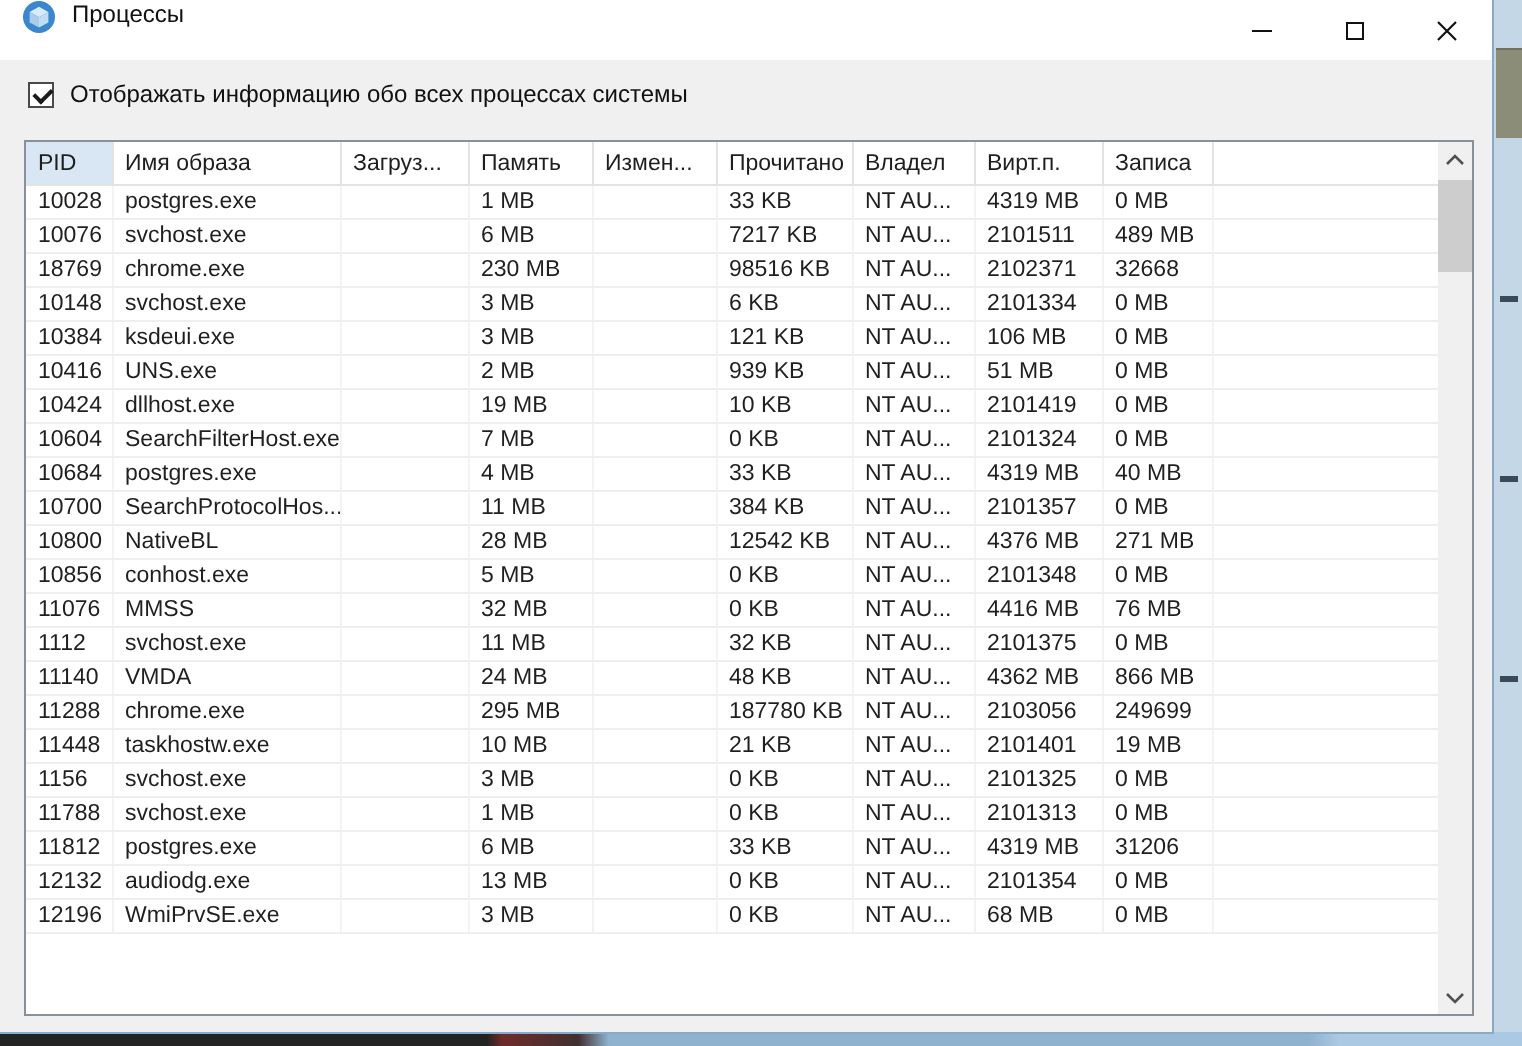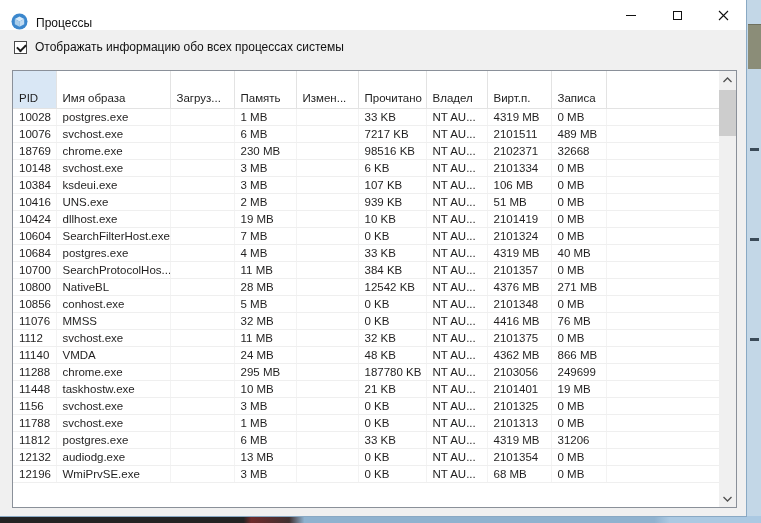--- a/index.html
+++ b/index.html
@@ -18,21 +18,21 @@
     background:linear-gradient(90deg,#232323 0%,#232323 32%,#6e2b2b 33%,#403030 38%,#8fb2cf 40%,#8fb2cf 86%,#abc9e2 88%,#abc9e2 100%);
   }
 
   
   .window{
     position:absolute;left:0;top:0;width:747px;height:517px;
     background:#f0f0f0;border:1px solid #89a9c4;border-left:none;border-top:none;
     box-sizing:border-box;
   }
   .titlebar{
-    height:30px;background:#ffffff;display:flex;align-items:flex-end;
+    height:30px;background:#ffffff;display:flex;align-items:flex-start;
   }
   .app-icon{width:17px;height:17px;margin-left:11px;flex:0 0 auto;}
   .title-text{margin-left:8px;font-size:12px;color:#111;}
   .win-controls{margin-left:auto;display:flex;height:30px;}
   .win-btn{width:46px;height:30px;display:flex;align-items:center;justify-content:center;background:#fff;}
   .min-glyph{width:10px;height:1px;background:#111;display:block;}
   .max-glyph{width:9px;height:9px;border:1px solid #111;display:block;box-sizing:border-box;background:transparent;}
 
   
   .check-row{position:absolute;left:14px;top:40px;display:flex;align-items:center;font-size:12px;color:#111;}
@@ -45,21 +45,21 @@
   .check-label{margin-left:8px;white-space:nowrap;}
 
   
   .table-wrap{
     position:absolute;left:12px;top:70px;width:725px;height:438px;
     background:#ffffff;border:1px solid #8a9099;box-sizing:border-box;overflow:hidden;
   }
   table{border-collapse:collapse;table-layout:fixed;width:706px;}
   th{
     height:21px;font-size:11.5px;font-weight:normal;color:#1e1e1e;text-align:left;
-    padding:16px 4px 0 6px;background:#ffffff;
+    padding:0 4px 0 6px;background:#ffffff;
     border-right:1px solid #e3e3e3;border-bottom:1px solid #e3e3e3;
     white-space:nowrap;overflow:hidden;
   }
   th.sorted{background:#d9e7f5;}
   th.filler{border-right:none;}
   td{
     height:16px;line-height:16px;font-size:11.5px;color:#201f1f;
     padding:0 4px 0 6px;
     border-right:1px solid #f3f3f3;border-bottom:1px solid #efefef;
     white-space:nowrap;overflow:hidden;
@@ -193,21 +193,21 @@
             <td>2101334</td>
             <td>0 MB</td>
             <td class="filler"></td>
           </tr>
           <tr>
             <td>10384</td>
             <td>ksdeui.exe</td>
             <td></td>
             <td>3 MB</td>
             <td></td>
-            <td>107 KB</td>
+            <td>121 KB</td>
             <td>NT AU...</td>
             <td>106 MB</td>
             <td>0 MB</td>
             <td class="filler"></td>
           </tr>
           <tr>
             <td>10416</td>
             <td>UNS.exe</td>
             <td></td>
             <td>2 MB</td>

